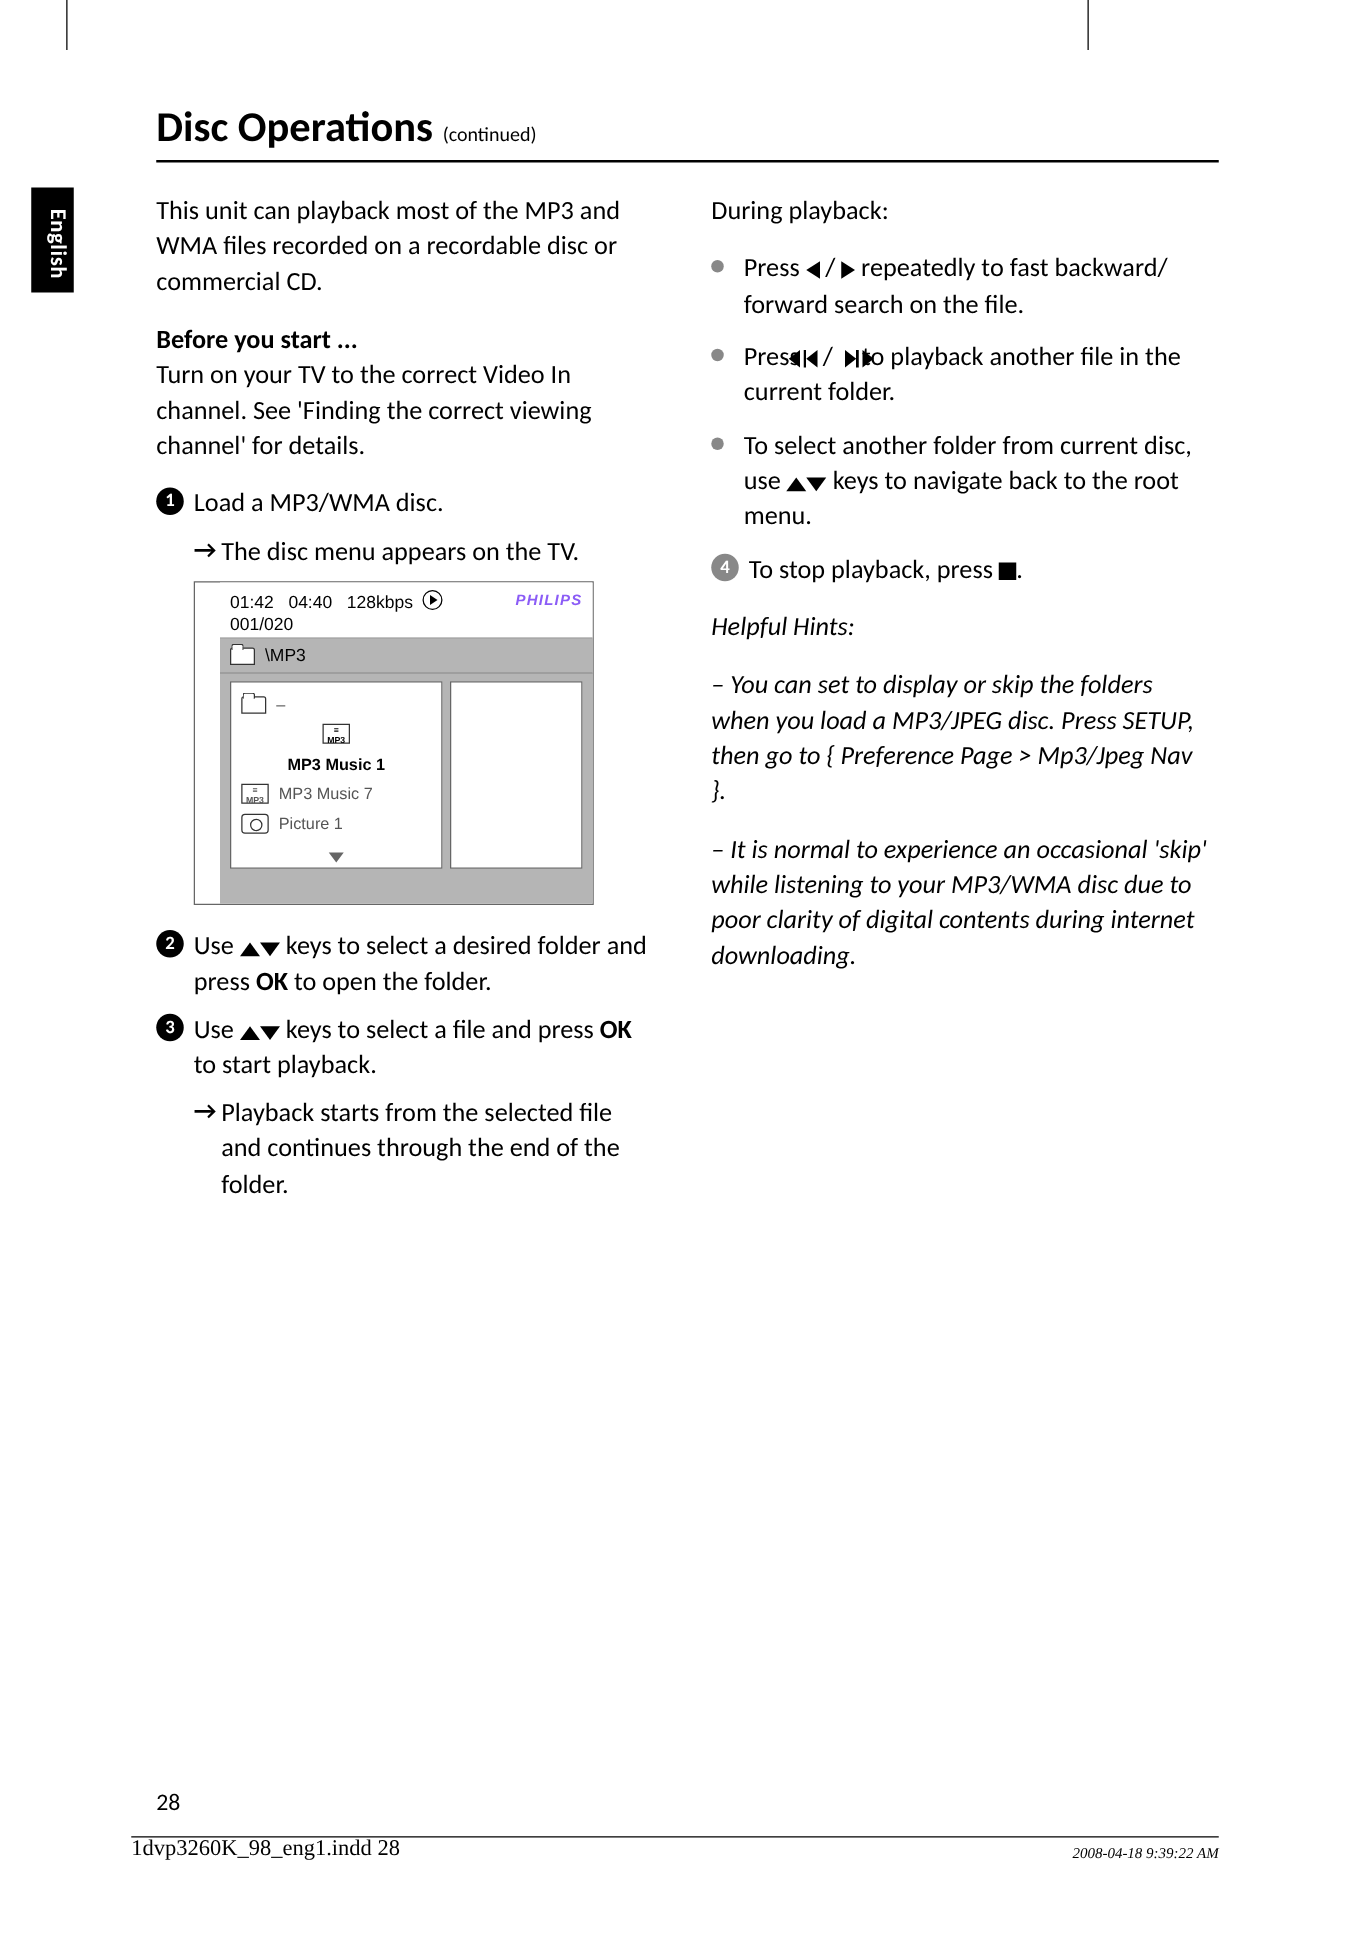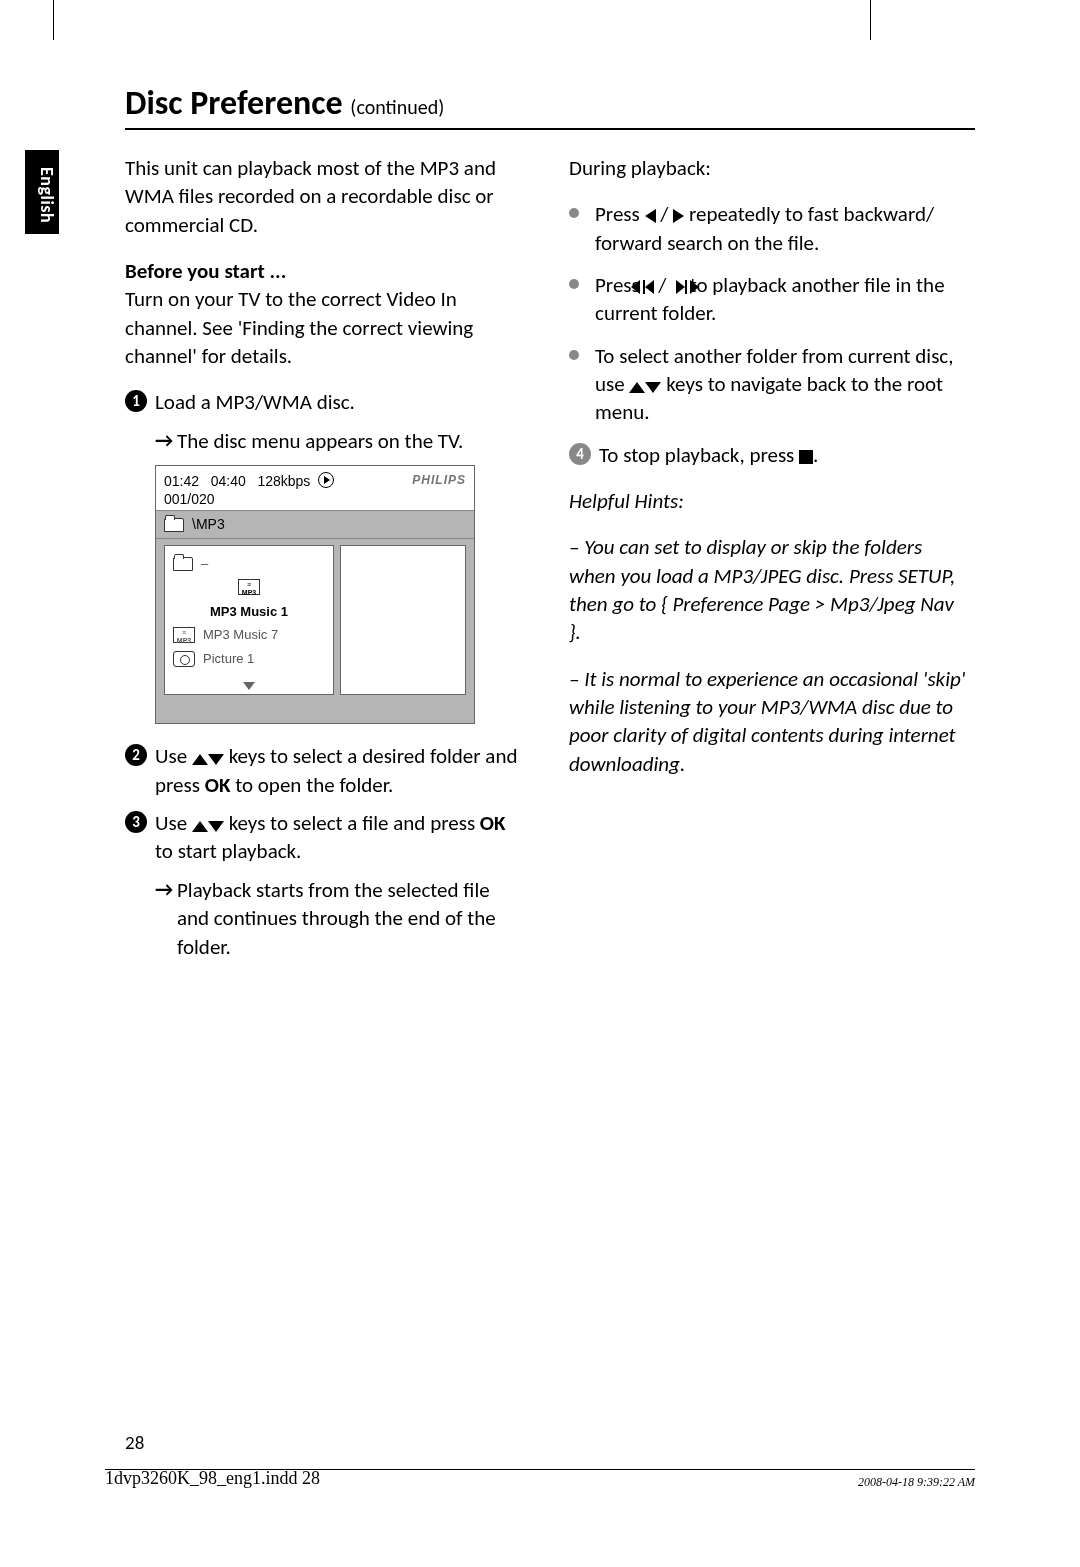--- a/index.html
+++ b/index.html
@@ -36,21 +36,21 @@
     padding-top: 6px;
     letter-spacing: 0.5px;
   }
   h1.title {
     font-size: 34px;
     font-weight: bold;
     border-bottom: 2px solid #000;
     padding-bottom: 2px;
     margin-bottom: 24px;
   }
-  h1.title .cont { font-size: 20px; font-weight: normal; }
+  h1.title .cont { font-size: 16px; font-weight: normal; }
   .columns { display: flex; gap: 44px; }
   .col { width: 400px; }
   h2.subhead {
     font-size: 24px;
     font-weight: bold;
     border-top: 4px solid #000;
     border-bottom: 4px double #000;
     padding: 4px 0 4px 0;
     margin-bottom: 14px;
   }
@@ -70,25 +70,25 @@
   .arrow-line::before { content: "→"; position: absolute; left: 30px; top: 0; font-weight: bold; font-size: 20px; }
   .bullet-line { position: relative; padding-left: 26px; margin-bottom: 14px; }
   .bullet-line::before {
     content: ""; position: absolute; left: 0; top: 8px;
     width: 10px; height: 10px; border-radius: 50%;
     background: #888;
   }
   
   .menu-mock {
     width: 320px; border: 1px solid #666; margin: 6px 0 18px 30px;
-    font-family: Arial, sans-serif; font-size: 14px;
+    font-family: Arial, sans-serif; font-size: 14px; padding-left: 20px;
   }
   .menu-top { padding: 6px 8px 2px 8px; border-bottom: 1px solid #888; background: #fff; display: flex; justify-content: space-between; align-items: flex-start; }
   .menu-top-left { line-height: 1.3; }
-  .brand { font-size: 12px; font-weight: bold; color: #737373; font-style: italic; letter-spacing: 1px; }
+  .brand { font-size: 12px; font-weight: bold; color: #8b5cf6; font-style: italic; letter-spacing: 1px; }
   .menu-path { background: #b5b5b5; padding: 4px 8px; display: flex; align-items: center; gap: 8px; border-bottom: 1px solid #888;}
   .folder-ico { width: 20px; height: 14px; border: 1.5px solid #333; border-radius: 2px 2px 0 0; display:inline-block; position:relative; background:#fff;}
   .folder-ico::before{content:"";position:absolute;top:-4px;left:0;width:8px;height:4px;border:1.5px solid #333;border-bottom:none;border-radius:2px 2px 0 0;background:#fff;}
   .menu-body { background: #b5b5b5; padding: 6px 8px 28px 8px; display: flex; gap: 6px;}
   .menu-left { width: 170px; background:#fff; border:1px solid #666; padding:6px 8px 24px 8px; position:relative;}
   .menu-right { flex:1; background:#fff; border:1px solid #666; }
   .mitem { display:flex; align-items:center; gap:8px; padding:3px 0; font-size:13px; color:#555;}
   .mitem.sel { font-weight:bold; color:#000;flex-direction:column;}
   .mp3-ico { width:22px; height:16px; border:1.5px solid #333; font-size:7px; font-weight:bold; text-align:center; line-height:8px; padding-top:1px; display:inline-block; background:#fff;}
   .cam-ico { width:22px; height:16px; border:1.5px solid #333; border-radius:3px; display:inline-block; position:relative; background:#fff;}
@@ -119,21 +119,21 @@
 
 <div class="crop-marks">
   <div class="vline v1"></div>
   <div class="vline v2"></div>
 </div>
 
 <div class="page">
   <div class="lang-tab">English</div>
 
   <h1 class="title">
-    <span>Disc Preference </span><span class="cont">(continued)</span>
+    <span>Disc Operations </span><span class="cont">(continued)</span>
   </h1>
 
   <div class="columns">
 
     <div class="col">
 
       <p class="para">This unit can playback most of the MP3 and WMA files recorded on a recordable disc or commercial CD.</p>
 
       <p class="para">
         <span class="bold">Before you start ...</span><br>

